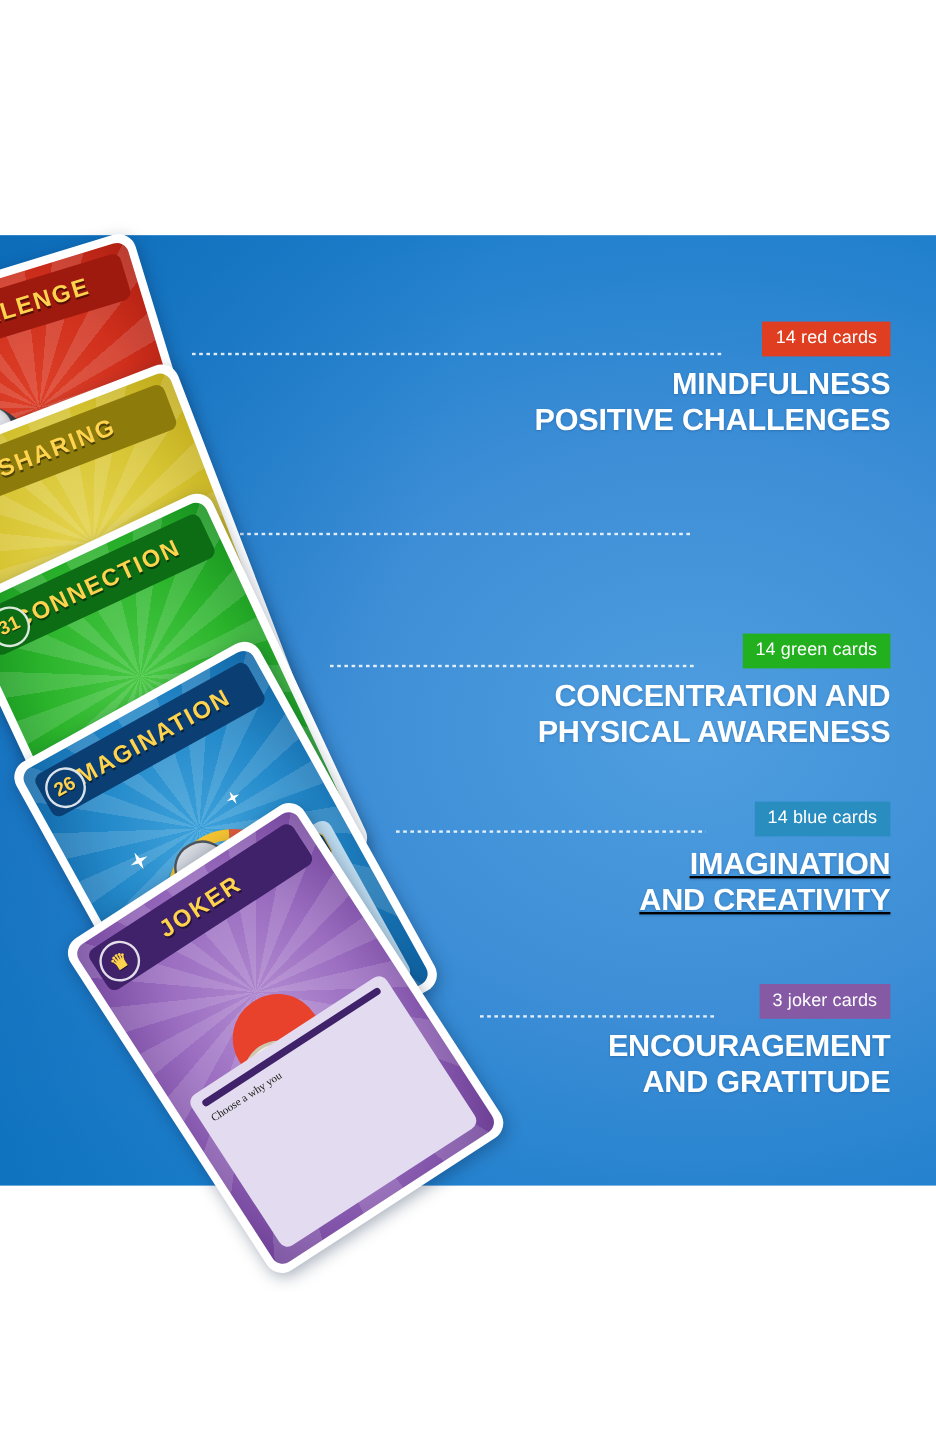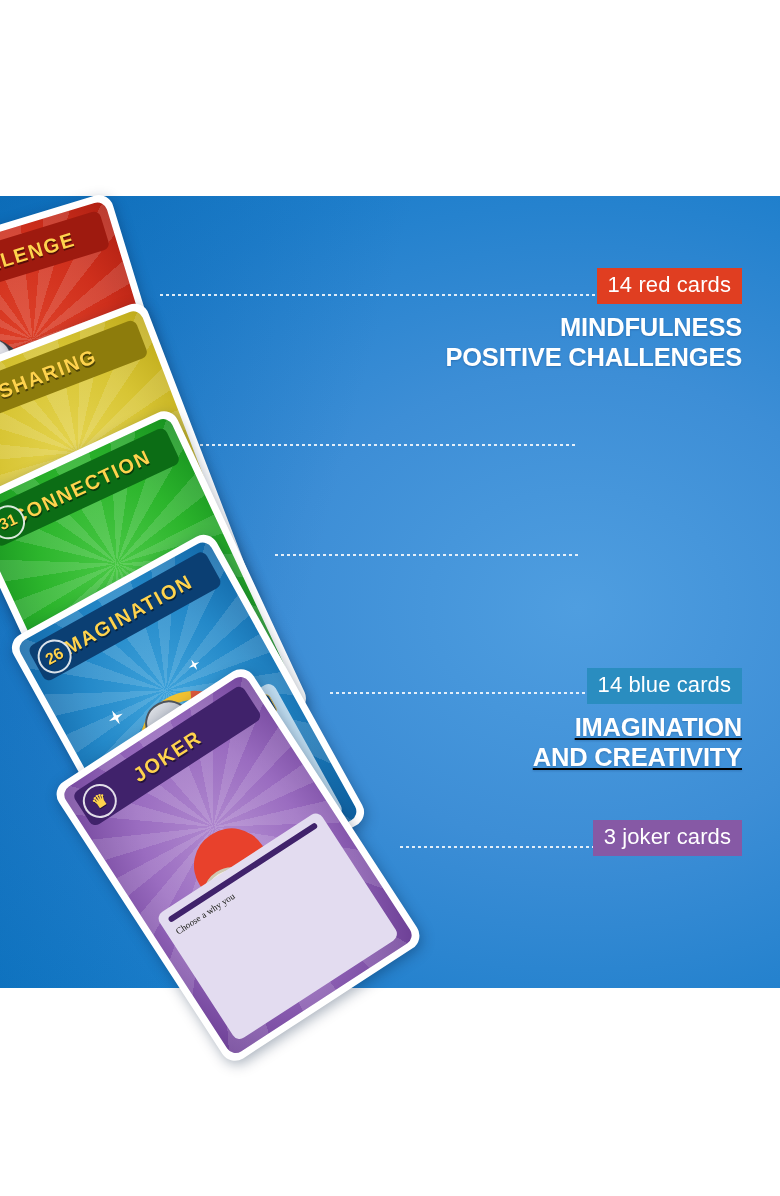--- a/index.html
+++ b/index.html
@@ -46,21 +46,21 @@
   
   .entry {
     position: absolute;
     right: 38px;
     text-align: right;
     z-index: 7;
   }
   .badge {
     display: inline-block;
     color: #fff;
-    font-size: 22px;
+    font-size: 15px;
     line-height: 1;
     padding: 6px 11px 8px 11px;
     letter-spacing: .1px;
     white-space: nowrap;
   }
   .headline {
     margin-top: 9px;
     color: #ffffff;
     font-size: 25.5px;
     font-weight: bold;
@@ -280,29 +280,36 @@
   <div class="leader" style="left:330px;  top:692px; width:258px;"></div>
   <div class="leader" style="left:400px;  top:846px; width:195px;"></div>
 
   <div class="entry" style="top:268px;">
     <div class="badge" style="background:#E03E21;">14 red cards</div>
     <div class="headline">MINDFULNESS
 POSITIVE CHALLENGES</div>
   </div>
 
 
+  <div class="entry" style="top:528px;">
+    <div class="badge" style="background:#22B01E;">14 green cards</div>
+    <div class="headline">CONCENTRATION AND
+PHYSICAL AWARENESS</div>
+  </div>
 
   <div class="entry" style="top:668px;text-decoration:underline;">
     <div class="badge" style="background:#2A8DC0;">14 blue cards</div>
     <div class="headline">IMAGINATION
 AND CREATIVITY</div>
   </div>
 
   <div class="entry" style="top:820px;">
     <div class="badge" style="background:#8659A5;">3 joker cards</div>
+    <div class="headline">ENCOURAGEMENT
+AND GRATITUDE</div>
   </div>
 
   <div class="card c-red" id="card-red">
     <div class="card-inner">
       <div class="rays"></div>
       <div class="card-title">CHALLENGE</div>
       <div class="art knight"></div>
       <div class="panel-text">
         <span class="panel-head"></span>
         <span></span>

